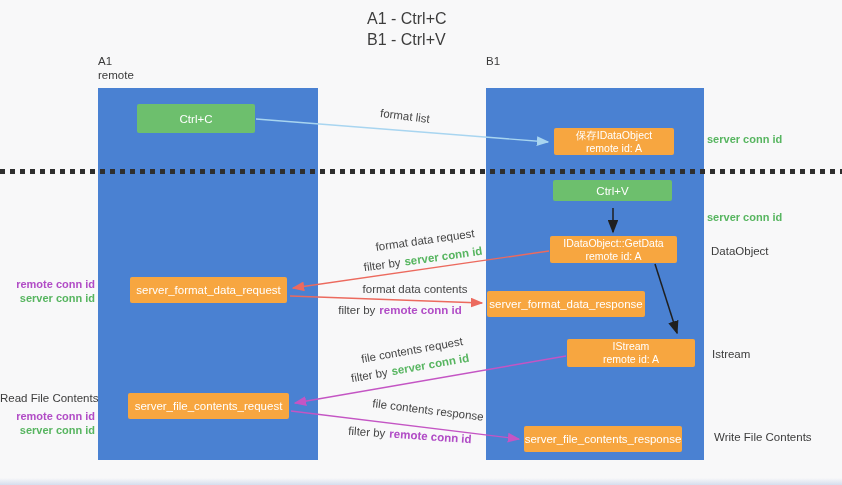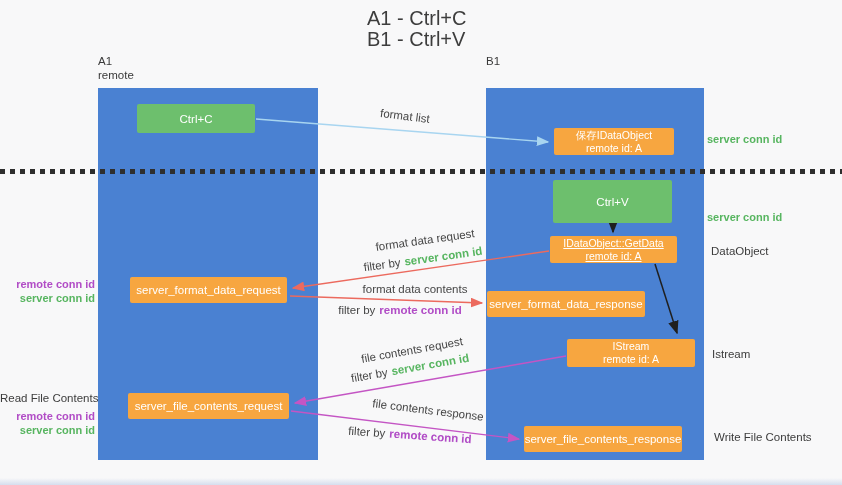--- a/index.html
+++ b/index.html
@@ -6,21 +6,21 @@
   body{
     width:842px;height:485px;
     background:#f8f8f9;
     font-family:"Liberation Sans", sans-serif;
     position:relative;overflow:hidden;
   }
   #canvas{position:absolute;left:0;top:0;width:842px;height:485px;}
 
   .title{
     position:absolute;left:367px;top:8px;
-    font-size:20px;line-height:21px;color:#3d3d3d;
+    font-size:16px;line-height:21px;color:#3d3d3d;
     white-space:nowrap;
   }
 
   .lifeline-header{
     position:absolute;top:54px;width:220px;
     font-size:11.5px;line-height:14px;color:#3a3a3a;
   }
   .lifeline-header.a1{left:98px;}
   .lifeline-header.b1{left:486px;}
 
@@ -44,22 +44,22 @@
     color:#fff;text-align:center;border-radius:2px;
     white-space:nowrap;
   }
   .box.orange{background:#f7a640;}
   .box.green{background:#6dbf6d;}
   .box.one{font-size:11.5px;}
   .box.two{font-size:10.5px;line-height:13px;}
 
   .b-ctrl-c{left:137px;top:104px;width:118px;height:29px;}
   .b-save{left:554px;top:128px;width:120px;height:27px;}
-  .b-ctrl-v{left:553px;top:180px;width:119px;height:43px;}
-  .b-getdata{left:550px;top:236px;width:127px;height:27px;text-decoration:underline;}
+  .b-ctrl-v{left:553px;top:180px;width:119px;height:21px;}
+  .b-getdata{left:550px;top:236px;width:127px;height:27px;}
   .b-fmt-req{left:130px;top:277px;width:157px;height:26px;}
   .b-fmt-resp{left:487px;top:291px;width:158px;height:26px;}
   .b-istream{left:567px;top:339px;width:128px;height:28px;}
   .b-file-req{left:128px;top:393px;width:161px;height:26px;}
   .b-file-resp{left:524px;top:426px;width:158px;height:26px;}
 
   .arrow-label{
     position:absolute;font-size:11.5px;color:#464646;
     text-align:center;white-space:nowrap;
   }

